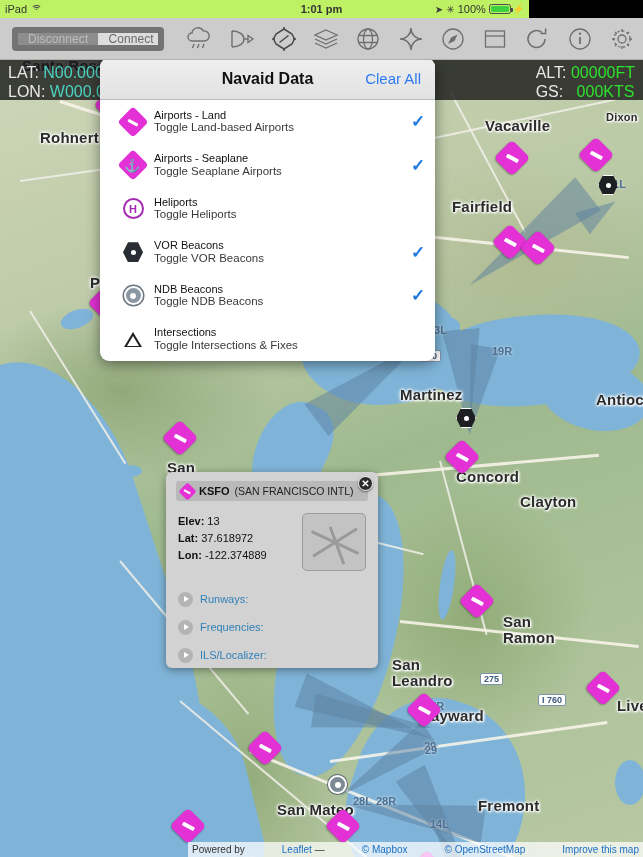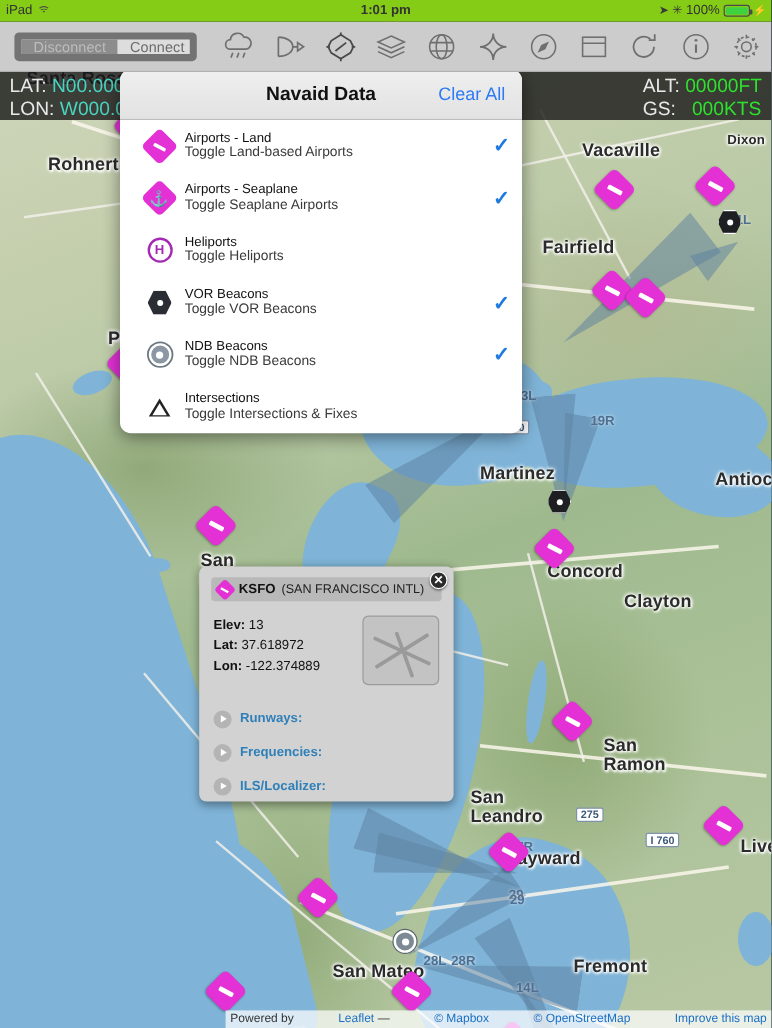--- a/index.html
+++ b/index.html
@@ -5,22 +5,22 @@
   * { margin:0; padding:0; box-sizing:border-box; }
   html,body {
     width:643px; height:857px; overflow:hidden;
     font-family:"Liberation Sans", sans-serif;
     background:#000;
   }
   #app { position:relative; width:643px; height:857px; overflow:hidden; }
 
   
   .statusbar{
-    position:absolute; top:0; left:0; width:643px; height:18px;
-    background:#84cc16; display:flex; align-items:center;
+    position:absolute; top:0; left:0; width:529px; height:18px;
+    background:#bef264; display:flex; align-items:center;
     font-size:11px; color:#333; z-index:60;
   }
   .sb-left{ position:absolute; left:5px; display:flex; align-items:center; gap:4px; }
   .sb-center{ position:absolute; left:0; width:643px; text-align:center; font-weight:bold; font-size:11px;}
   .sb-right{ position:absolute; right:4px; display:flex; align-items:center; gap:3px; }
   .wifi-ico{ display:inline-block; width:11px; height:9px; position:relative; }
   .wifi-ico i{ position:absolute; border:1.3px solid #4a4a4a; border-bottom:none;
                border-left-color:transparent; border-right-color:transparent;
                border-radius:50% 50% 0 0 / 100% 100% 0 0; }
   .wifi-ico i:nth-child(1){ width:11px; height:5px; left:0; top:0;}
@@ -226,21 +226,21 @@
     box-shadow:0 1px 2px rgba(0,0,0,.5);
   }
   .ap-body{ display:flex; padding:12px 12px 0 12px; }
   .ap-facts{ flex:1; line-height:1.55; font-size:11px; }
   .ap-facts b{ font-weight:bold; }
   .ap-diag{
     width:64px; height:58px; background:#c3c3c3; border:1px solid #9b9b9b;
     border-radius:5px; position:relative; overflow:hidden;
   }
   .rw{ position:absolute; background:#9a9a9a; height:3px; border-radius:1px; }
-  .ap-links{ padding:10px 12px 0 12px;font-weight:bold; }
+  .ap-links{ padding:10px 12px 0 12px; }
   .ap-link{ display:flex; align-items:center; gap:7px; height:20px; margin-top:8px; }
   .tri{ width:15px; height:15px; border-radius:50%; background:#b4b4b4;
         display:flex; align-items:center; justify-content:center; }
   .tri::after{ content:""; width:0;height:0; border-left:5px solid #fff;
                border-top:3.5px solid transparent; border-bottom:3.5px solid transparent;
                margin-left:2px;}
   .ap-link span{ color:#2f80b8; font-size:11px; }
 
   
   .attrib{

